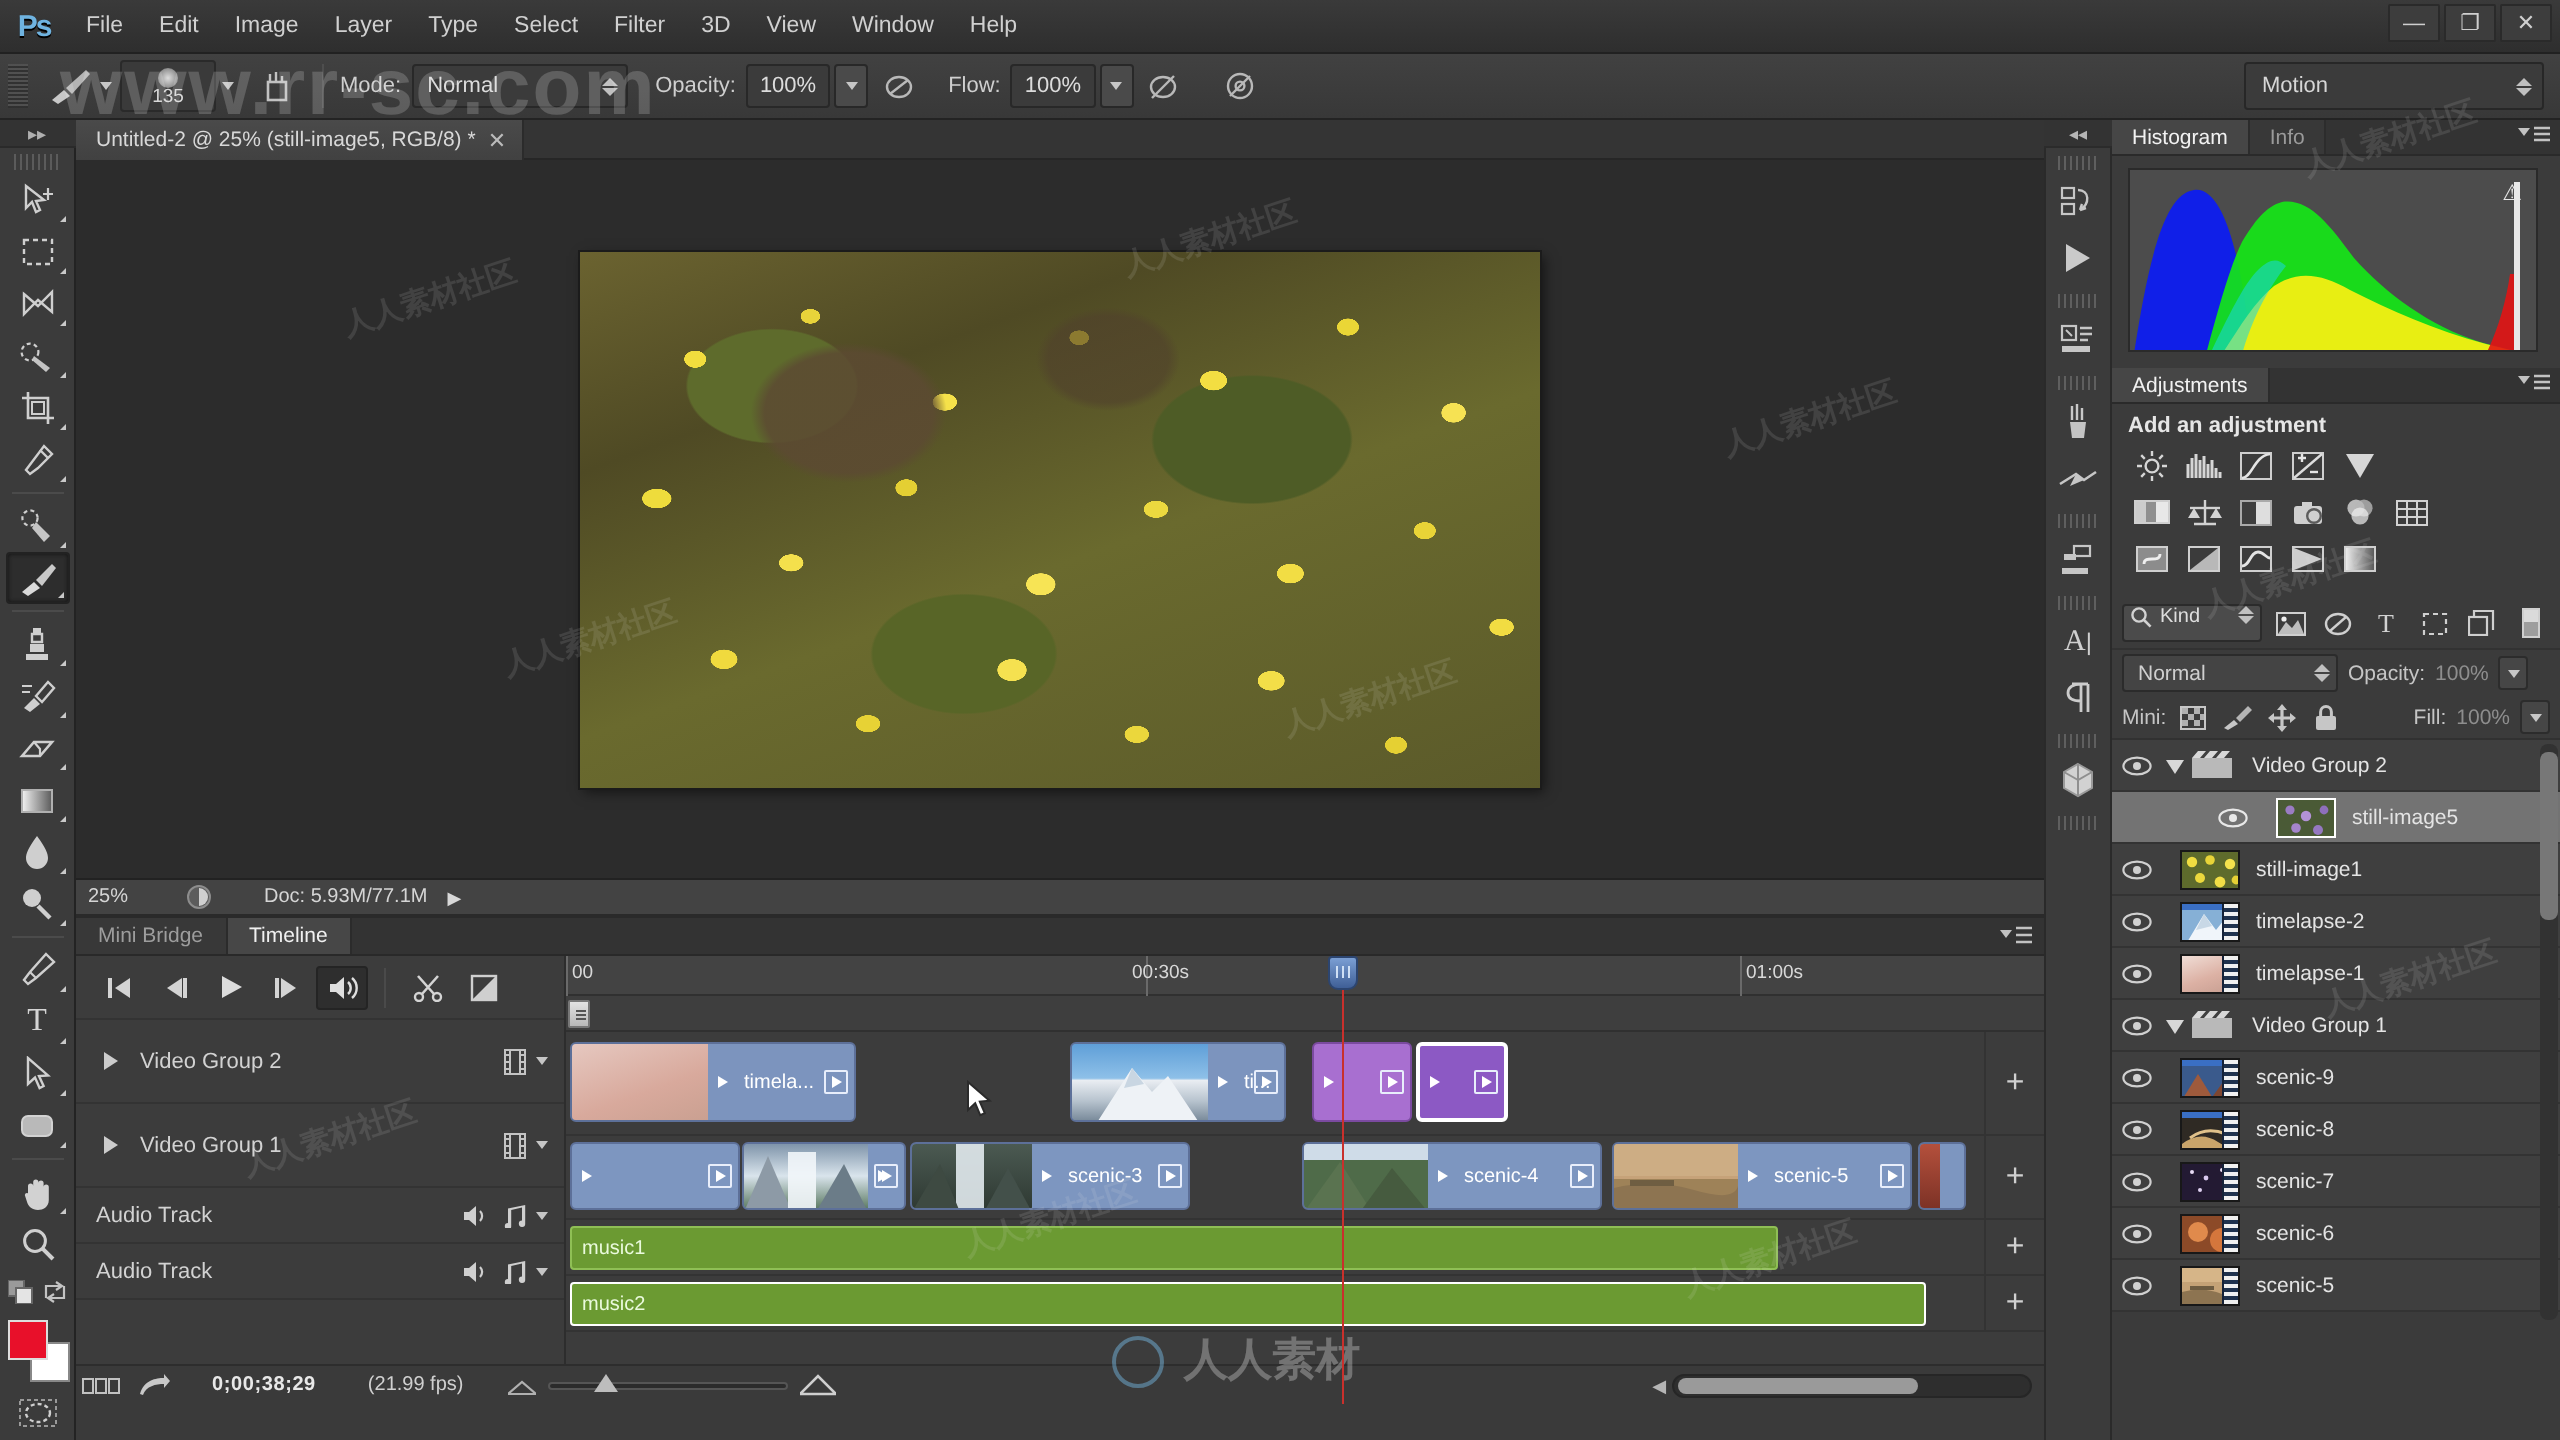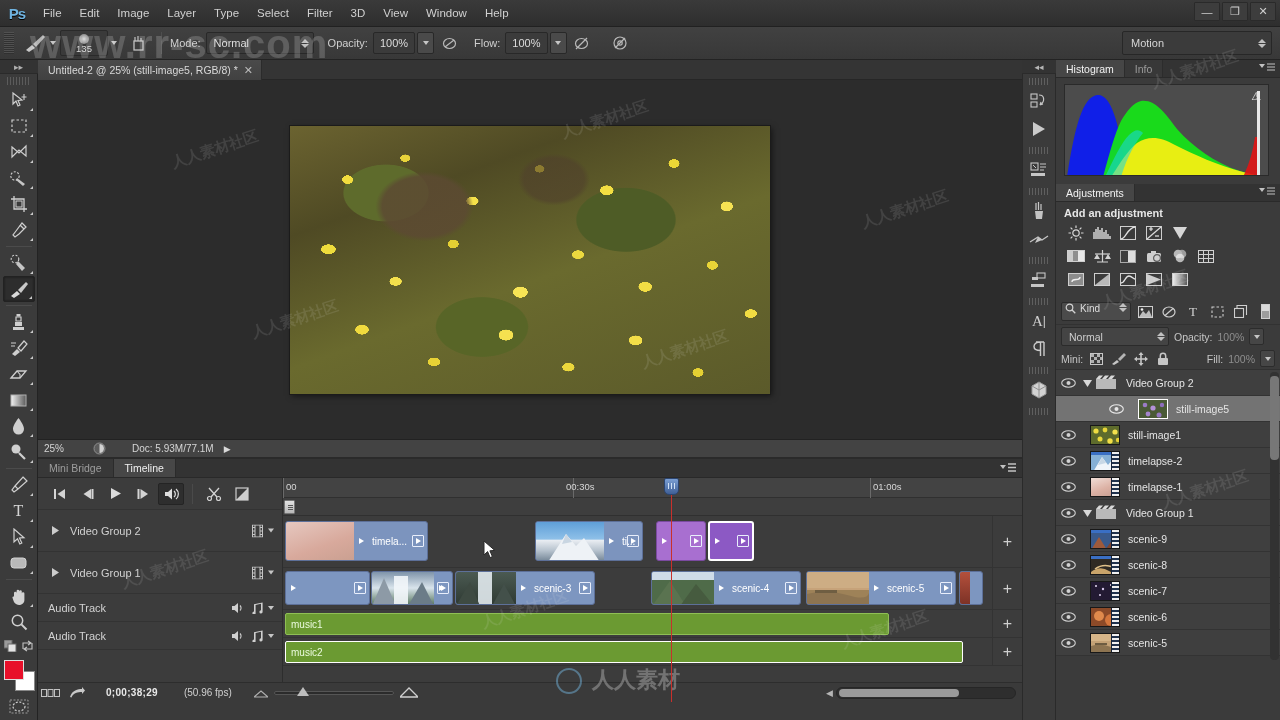--- a/index.html
+++ b/index.html
@@ -936,21 +936,21 @@
               <rect x="7" y="0.5" width="5" height="7" fill="none" stroke="#c2c2c2"></rect>
               <rect x="13.5" y="0.5" width="5" height="7" fill="none" stroke="#c2c2c2"></rect>
             </svg>
         </div>
         <div class="tlf-ico">
           <svg width="16" height="12" viewBox="0 0 16 12">
               <path d="M1 10 C3 3 9 2 13 2 L13 0 L16 3.5 L13 7 L13 5 C9 5 4 6 2.5 10.5 Z" fill="#c8c8c8"></path>
             </svg>
         </div>
         <div class="tc">0;00;38;29</div>
-        <div class="fps">(50.96 fps)</div>
+        <div class="fps">(21.99 fps)</div>
         <div class="zoomslider">
           <svg width="14" height="10" viewBox="0 0 14 10">
               <path d="M0 9 L7 3 L14 9 Z" fill="none" stroke="#b0b0b0" stroke-width="1.1"></path>
             </svg>
           <div class="zs-track">
               <div class="zs-knob"></div>
             </div>
           <svg width="18" height="11" viewBox="0 0 18 11">
               <path d="M0 10 L9 1 L18 10 Z" fill="none" stroke="#cfcfcf" stroke-width="1.3"></path>
             </svg>

